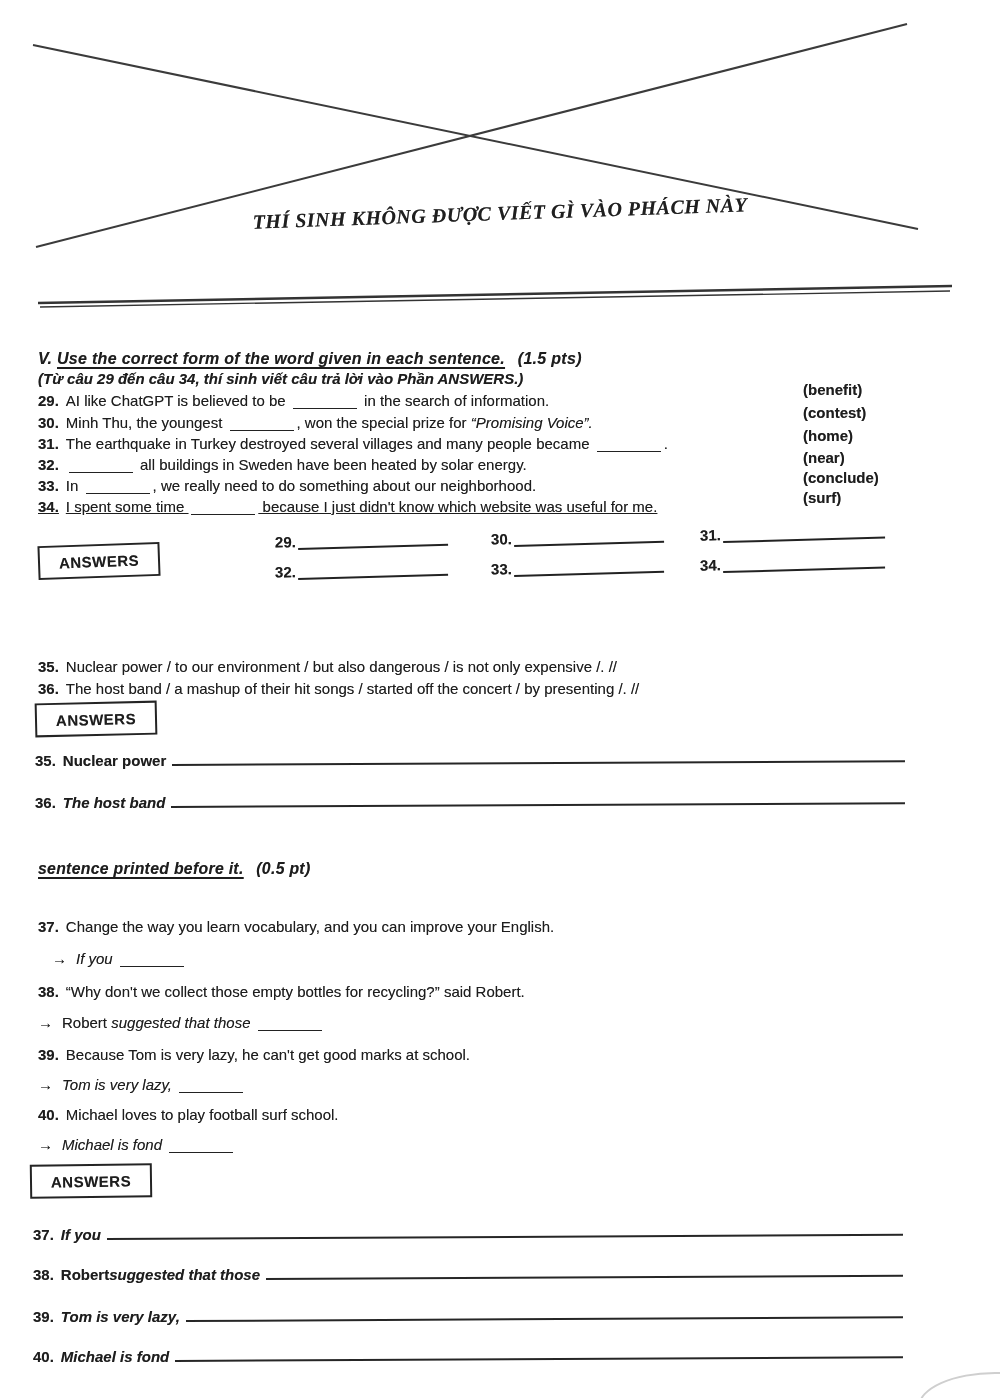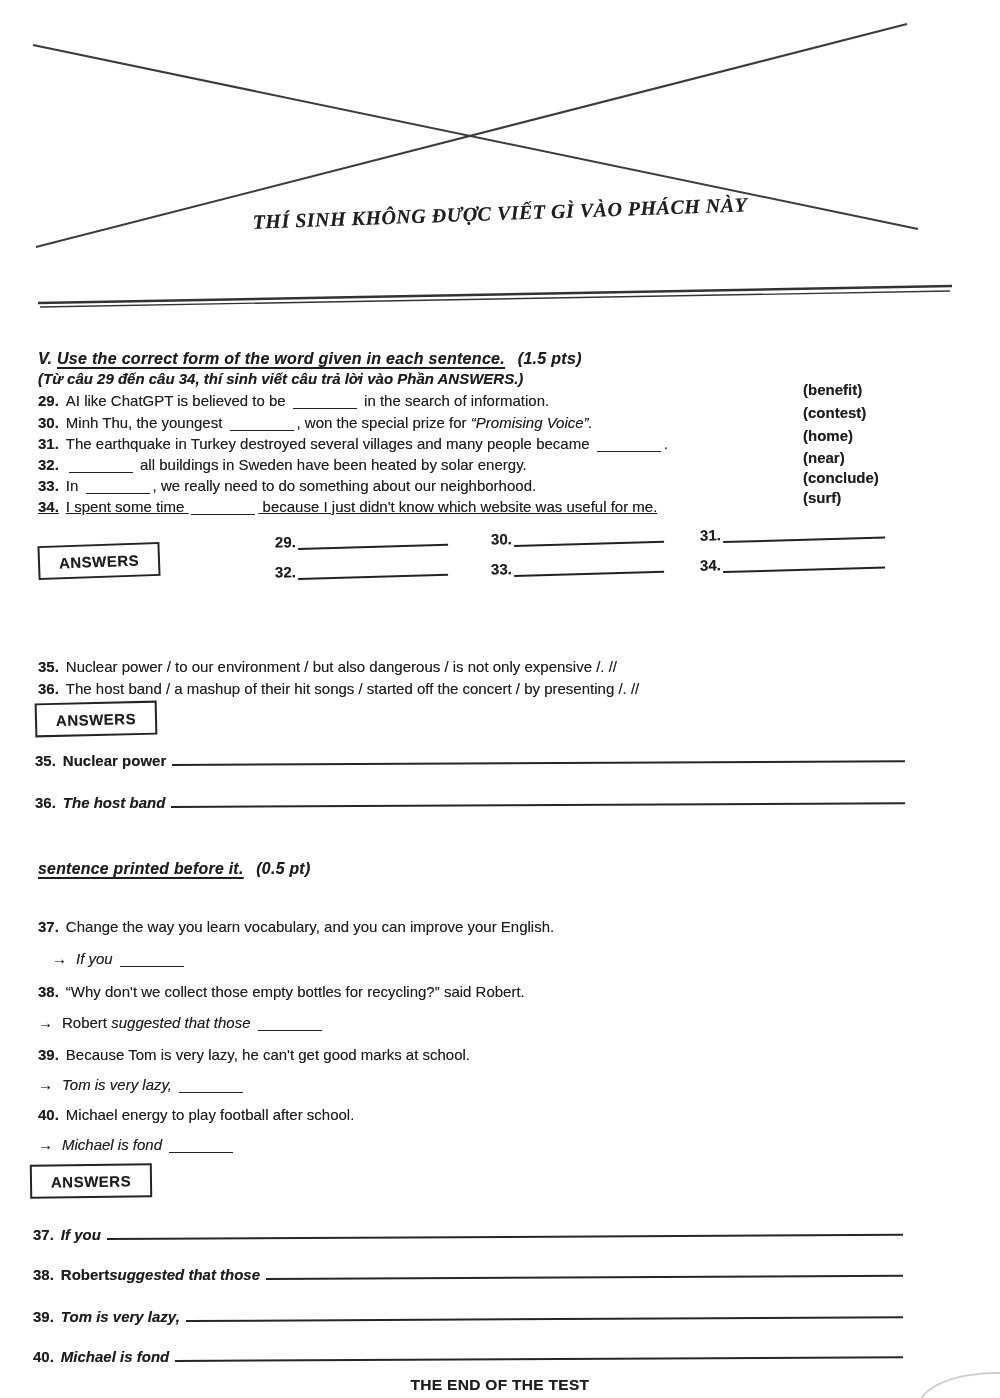--- a/index.html
+++ b/index.html
@@ -105,21 +105,21 @@
     <span class="pts">(0.5 pt)</span>
   </div>
 
   <div id="vii-items">
       <div class="abs q" style="left: 38px; top: 918px;"><span class="num">37.</span><span>Change the way you learn vocabulary, and you can improve your English.</span></div>
       <div class="abs q arrowline" style="left: 52px; top: 950px;"><span class="arrow">→</span><span class="it">If you </span><span class="blank"></span></div>
       <div class="abs q" style="left: 38px; top: 983px;"><span class="num">38.</span><span>“Why don't we collect those empty bottles for recycling?” said Robert.</span></div>
       <div class="abs q arrowline" style="left: 38px; top: 1014px;"><span class="arrow">→</span><span>Robert </span><span class="it">suggested that those </span><span class="blank"></span></div>
       <div class="abs q" style="left: 38px; top: 1046px;"><span class="num">39.</span><span>Because Tom is very lazy, he can't get good marks at school.</span></div>
       <div class="abs q arrowline" style="left: 38px; top: 1076px;"><span class="arrow">→</span><span class="it">Tom is very lazy, </span><span class="blank"></span></div>
-      <div class="abs q" style="left: 38px; top: 1106px;"><span class="num">40.</span><span>Michael energy to play football after school.</span></div>
+      <div class="abs q" style="left: 38px; top: 1106px;"><span class="num">40.</span><span>Michael loves to play football surf school.</span></div>
       <div class="abs q arrowline" style="left: 38px; top: 1136px;"><span class="arrow">→</span><span class="it">Michael is fond </span><span class="blank"></span></div>
     </div>
 
   <div class="ansbox" style="left:30px;top:1164px;transform:rotate(-0.8deg)">ANSWERS</div>
   <div id="vii-answer-lines">
       <div class="ansline" style="left: 33px; top: 1226px; width: 870px;">
         <span class="num">37.</span>
         <span class="it">If you</span>
         <div class="fill"></div>
       </div>
@@ -134,15 +134,14 @@
         <span class="it">Tom is very lazy,</span>
         <div class="fill"></div>
       </div>
       <div class="ansline" style="left: 33px; top: 1348px; width: 870px;">
         <span class="num">40.</span>
         <span class="it">Michael is fond</span>
         <div class="fill"></div>
       </div>
     </div>
 
-  <div class="footer">THE END OF THE TEST</div>
   <div class="corner"></div>
 </div>
 
 </body></html>

